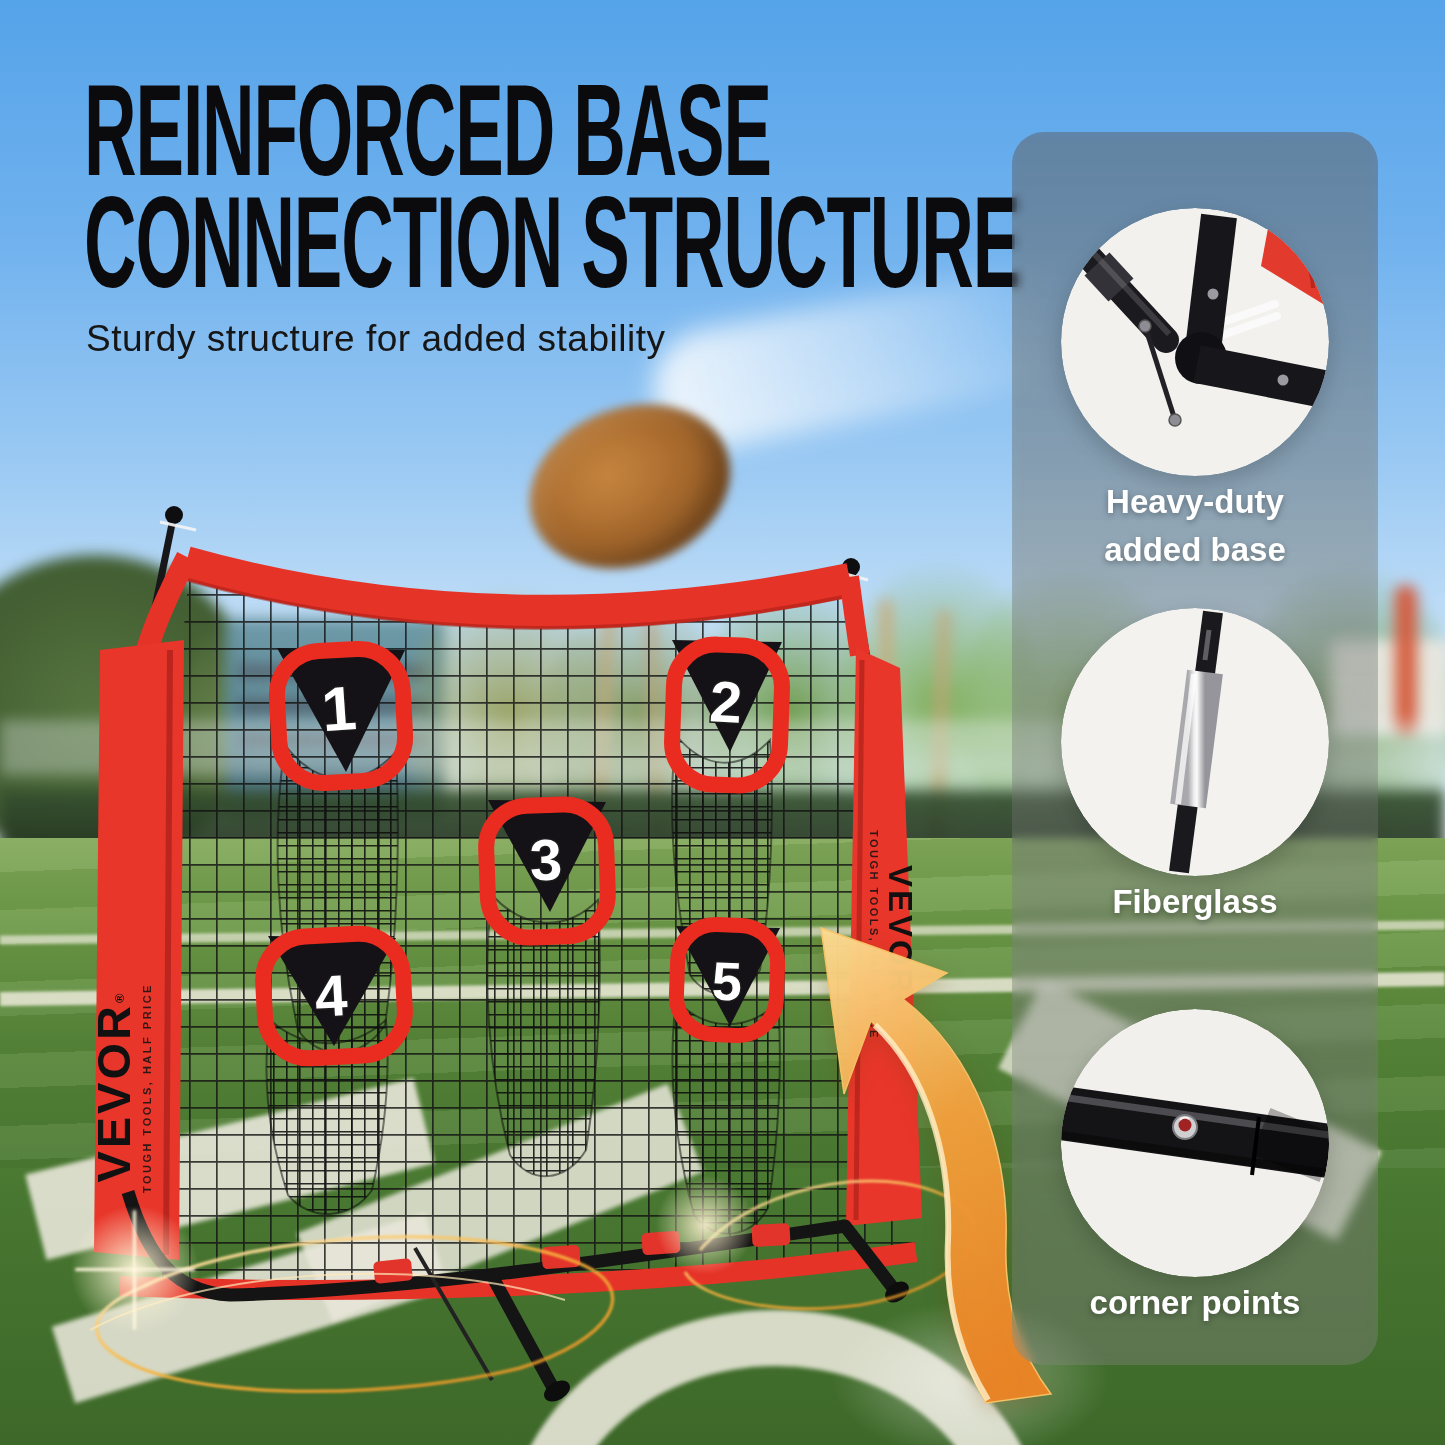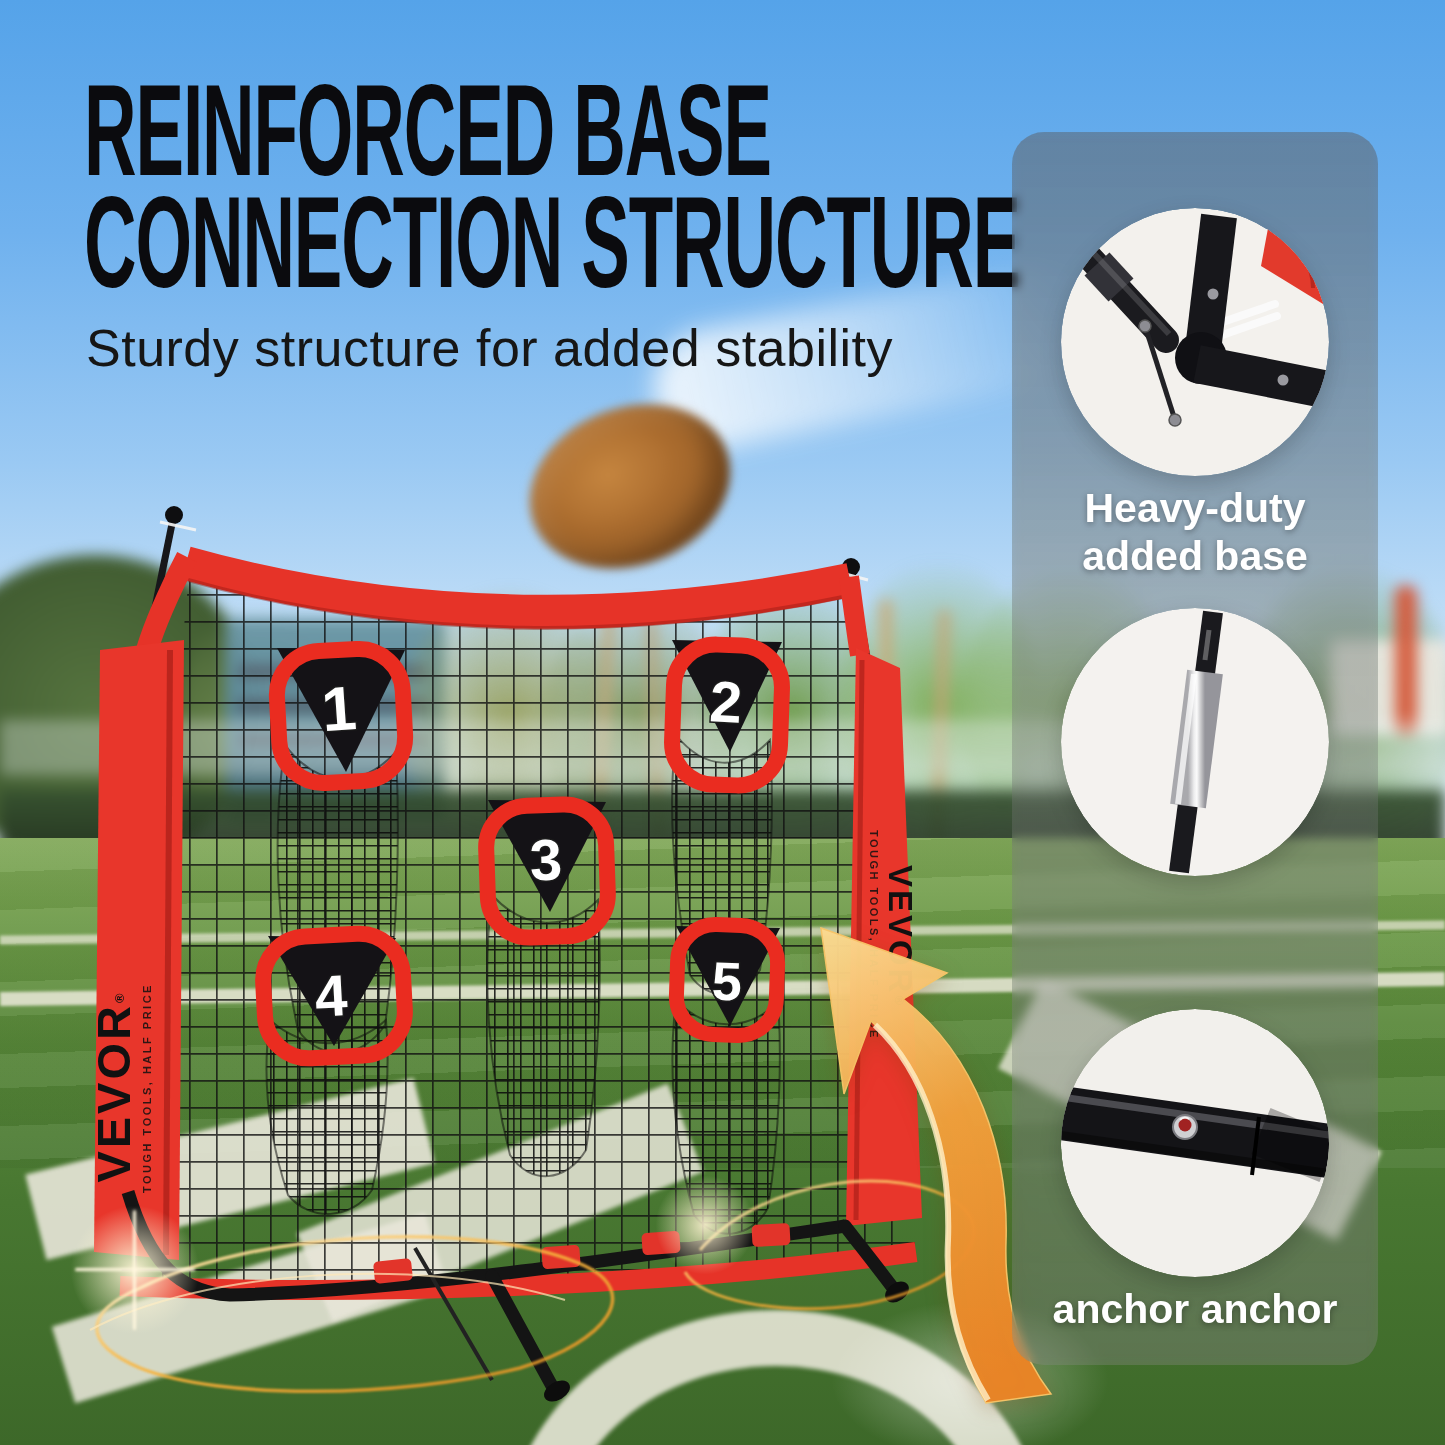--- a/index.html
+++ b/index.html
@@ -18,21 +18,21 @@
   #mow-stripes{left:0;top:838px;width:1445px;height:330px;opacity:.45;
     background:repeating-linear-gradient(178deg,rgba(255,255,255,.14) 0 34px,rgba(20,40,10,.12) 34px 72px);}
   .fieldline{position:absolute;background:#eceada;filter:blur(1.5px);}
   .fieldmark{position:absolute;background:#e9e7da;filter:blur(2px);}
   #field-ring{left:505px;top:1310px;width:430px;height:360px;border-radius:50%;
     border:56px solid rgba(236,233,220,.88);filter:blur(2px);background:transparent;}
 
   
   #headline{left:84px;top:74px;transform:scaleX(.56);transform-origin:left top;
     font-weight:900;font-size:130px;line-height:112px;letter-spacing:-2px;color:#0b0b0e;white-space:nowrap;}
-  #subtitle{left:86px;top:318px;font-size:52px;color:#161616;letter-spacing:.5px;text-align:right;}
+  #subtitle{left:86px;top:318px;font-size:37px;color:#161616;letter-spacing:.5px;text-align:right;}
 
   
   #streak{left:655px;top:340px;width:460px;height:120px;border-radius:60px;
     background:linear-gradient(90deg,rgba(255,255,255,.95) 4%,rgba(255,255,255,.5) 48%,rgba(255,255,255,0) 92%);
     transform:rotate(-11deg);transform-origin:left center;filter:blur(13px);opacity:.85;}
   #football{left:527px;top:408px;width:206px;height:157px;border-radius:50%;
     background:radial-gradient(ellipse at 42% 38%,#c5853f 0%,#b0703078 40%,#a96b2e 55%,#7d4d20 92%),#a86a2e;
     transform:rotate(-21deg);filter:blur(5px);
     box-shadow:inset -12px -16px 34px rgba(70,40,15,.55), inset 8px 10px 24px rgba(255,220,170,.25);}
 
@@ -52,21 +52,21 @@
 
   
   #panel{left:1012px;top:132px;width:366px;height:1233px;border-radius:32px;
     background:linear-gradient(180deg,rgba(82,95,110,.46) 0%,rgba(110,120,112,.36) 45%,rgba(140,150,132,.32) 100%);
     -webkit-backdrop-filter:blur(5px) saturate(.75) brightness(.96);
     backdrop-filter:blur(5px) saturate(.75) brightness(.96);}
   .feature{position:absolute;left:0;width:100%;text-align:center;}
   #feature-1{top:76px;} #feature-2{top:476px;} #feature-3{top:877px;}
   .fcircle{width:268px;height:268px;margin:0 auto;border-radius:50%;overflow:hidden;
     box-shadow:0 8px 22px rgba(0,0,0,.18);}
-  .flabel{margin-top:8px;font-size:41px;line-height:48px;font-weight:700;color:#fff;
+  .flabel{margin-top:2px;font-size:33px;line-height:48px;font-weight:700;color:#fff;
     text-shadow:0 2px 6px rgba(0,0,0,.35);}
   .flabel span{display:block;}
 </style>
 </head>
 <body>
 
 <div id="scene">
 
   <div id="treeline" class="abs">
     <div class="t-blob" style="left:-70px;top:20px;width:330px;height:310px;background:radial-gradient(circle,#56743f 0%,#3f5a30 75%,rgba(63,90,48,0) 100%);"></div>
@@ -287,20 +287,21 @@
           <g clip-path="url(#c2)">
             <circle cx="134" cy="134" r="134" fill="#f4f2ef"></circle>
             <path d="M 152,4 L 118,264" stroke="#1a1a1e" stroke-width="20" fill="none"></path>
             <path d="M 148,22 L 144,52" stroke="rgba(255,255,255,.3)" stroke-width="5" fill="none"></path>
             <path d="M 144,64 L 127,198" stroke="url(#silver)" stroke-width="36" fill="none"></path>
             <path d="M 133,66 L 117,196" stroke="rgba(255,255,255,.75)" stroke-width="6" fill="none"></path>
           </g>
         </svg>
       </div>
       <div class="flabel">
+        <span>Fiberglass</span>
       </div>
     </div>
 
     <div class="feature" id="feature-3">
       <div class="fcircle">
         <svg width="268" height="268" viewBox="0 0 268 268">
           <defs>
               <clipPath id="c3">
                 <circle cx="134" cy="134" r="134"></circle>
               </clipPath>
@@ -312,18 +313,18 @@
             <path d="M 0,126 L 268,164" stroke="rgba(0,0,0,.4)" stroke-width="8" fill="none"></path>
             <path d="M 198,108 L 191,166" stroke="#000" stroke-width="4" fill="none"></path>
             <path d="M 200,122 L 268,150" stroke="rgba(0,0,0,.3)" stroke-width="50" fill="none"></path>
             <circle cx="124" cy="118" r="12" fill="#cfcfd2" stroke="#7b7b80" stroke-width="2"></circle>
             <circle cx="124" cy="116" r="6.5" fill="#a12222"></circle>
             <path d="M 119,111 A 7,7 0 0 1 128,110" stroke="rgba(255,255,255,.8)" stroke-width="2" fill="none"></path>
           </g>
         </svg>
       </div>
       <div class="flabel">
-        <span>anchor anchor</span>
+        <span>corner points</span>
       </div>
     </div>
 
   </div>
 </div>
 
 </body></html>

